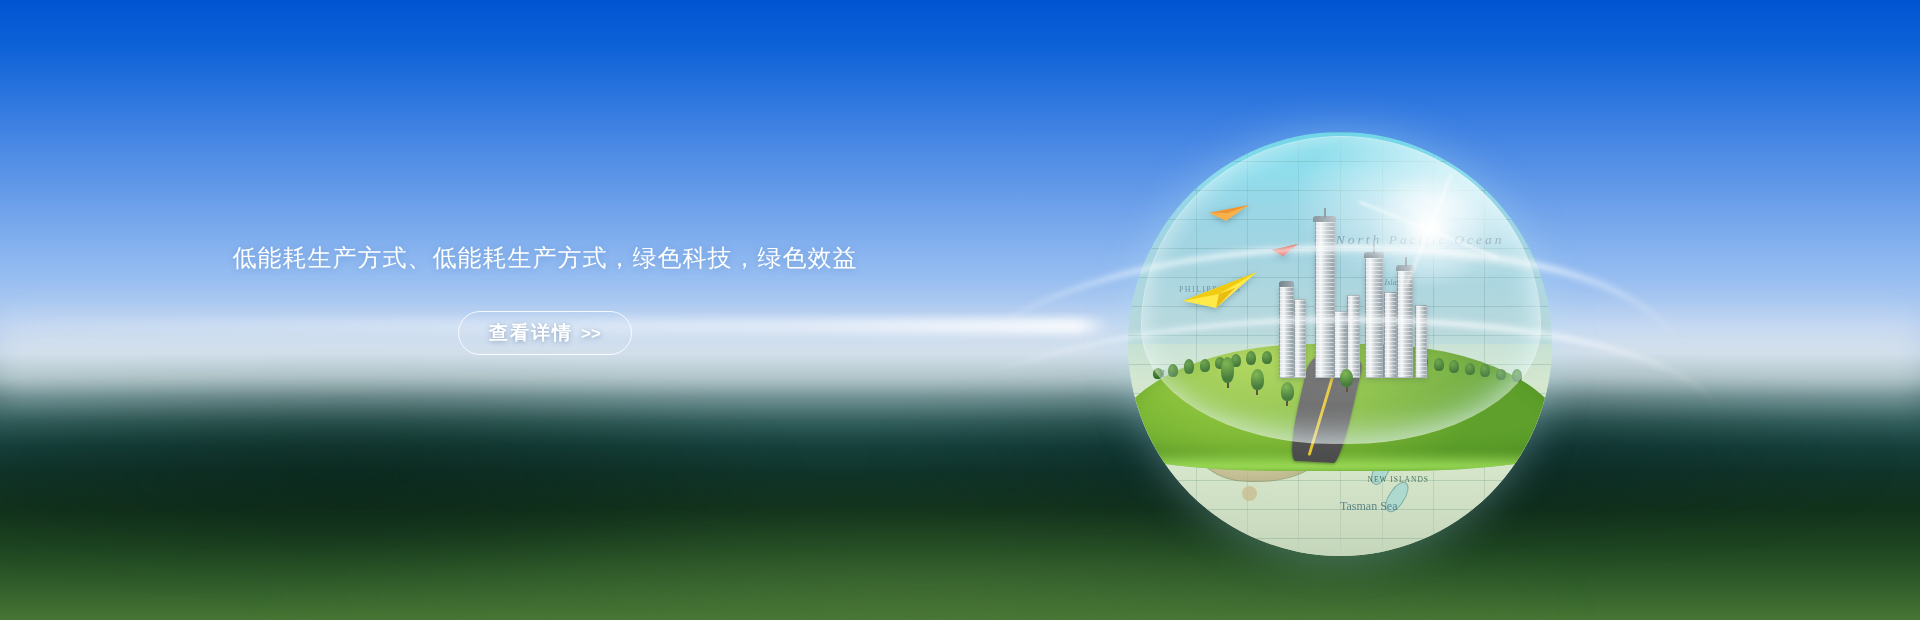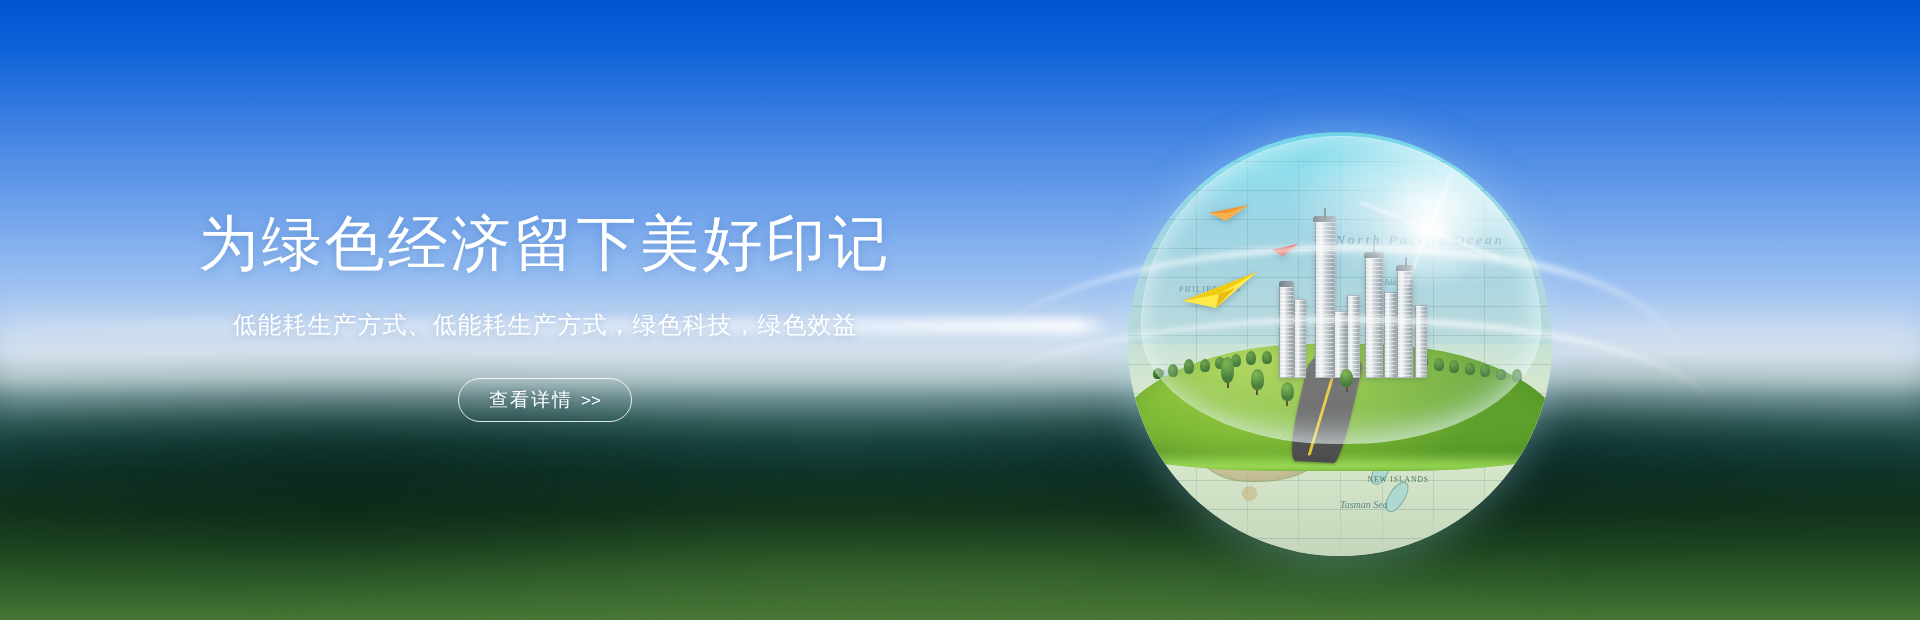--- a/index.html
+++ b/index.html
@@ -108,21 +108,21 @@
   .cta {
     display: inline-block;
     box-sizing: border-box;
     padding: 11px 30px 12px 30px;
     min-width: 140px;
     border: 1px solid rgba(255,255,255,0.85);
     border-radius: 40px;
     background: transparent;
     color: #ffffff;
     font-size: 19px;
-    font-weight: 400;
+    font-weight: 700;
     letter-spacing: 2px;
     line-height: 1;
     white-space: nowrap;
     cursor: pointer;
     font-family: "Liberation Sans", "DejaVu Sans", sans-serif;
     text-shadow: 0 1px 5px rgba(20,60,110,0.35);
     text-align: right;
   }
   .cta .chev {
     margin-left: 8px;
@@ -322,21 +322,21 @@
     color: #40707a;
     opacity: .85;
   }
   .lbl-vanuatu { left: 55.5%; top: 64.5%; font-size: 7.5px; letter-spacing:.8px; color:#40707a; opacity:.85; }
   .lbl-fiji    { left: 64.5%; top: 66%;   font-size: 7.5px; letter-spacing:.8px; color:#40707a; opacity:.85; }
   .lbl-tonga   { left: 69%;   top: 69%;   font-size: 7.5px; letter-spacing:.8px; color:#40707a; opacity:.85; }
   .lbl-samoa   { left: 72%;   top: 62.5%; font-size: 7.5px; letter-spacing:.8px; color:#40707a; opacity:.85; }
   .lbl-tuvalu  { left: 64.5%; top: 60.5%; font-size: 7.5px; letter-spacing:.8px; color:#40707a; opacity:.85; }
   .lbl-philippines { left: 12%; top: 36%; font-size: 8px; letter-spacing:1.4px; color:#4f7d94; opacity:.75; }
   .lbl-coralsea { left: 44%; top: 66%; font-size: 8.5px; font-style: italic; color:#41707b; opacity:.8; }
-  .lbl-tasmansea { left: 50%; top: 86.5%; font-size: 10px; font-style: italic; color:#41707b; opacity:.8; }
+  .lbl-tasmansea { left: 50%; top: 86.5%; font-size: 12px; color:#41707b; opacity:.8; }
   .lbl-wake { left: 56%; top: 34.5%; font-size: 8px; font-style: italic; color:#4d6f84; opacity:.7; }
   .lbl-queensland { left: 36%; top: 73.5%; font-size: 7.5px; color:#3d6a55; opacity:.9; }
   .lbl-northterr { left: 26%; top: 68.5%; font-size: 7.5px; line-height:1.2; color:#3d6a55; opacity:.9; }
 
   
   .dome {
     position: absolute;
     left: 3%;
     top: 1%;
     width: 94%;
@@ -720,21 +720,20 @@
         </linearGradient>
       </defs>
       <path d="M 8,132 C 120,52 360,30 540,62 C 680,88 724,150 700,196" fill="none" stroke="url(#swg2)" stroke-width="13" opacity="0.5"></path>
       <path d="M 8,132 C 120,52 360,30 540,62 C 680,88 724,150 700,196" fill="none" stroke="url(#swg)" stroke-width="4" opacity="0.85"></path>
       <path d="M 2,176 C 140,124 330,108 520,128 C 670,146 736,186 738,214" fill="none" stroke="url(#swg)" stroke-width="3" opacity="0.95"></path>
       <path d="M 2,176 C 140,124 330,108 520,128 C 670,146 736,186 738,214" fill="none" stroke="url(#swg2)" stroke-width="12" opacity="0.4"></path>
     </svg>
   </div>
 
   <div class="copy">
-    <h1 class="headline">为绿色经济留下美好印记</h1>
     <p class="subhead">低能耗生产方式、低能耗生产方式，绿色科技，绿色效益</p>
     <div class="cta-wrap">
       <button class="cta">
         <span>查看详情</span><span class="chev">&gt;&gt;</span>
       </button>
     </div>
   </div>
 
 </div>
 

